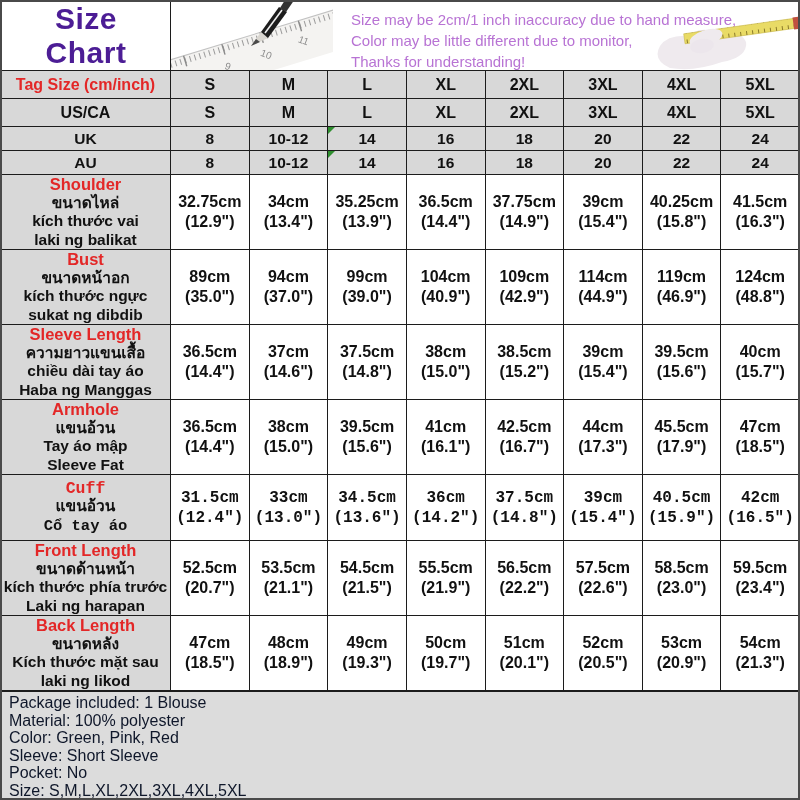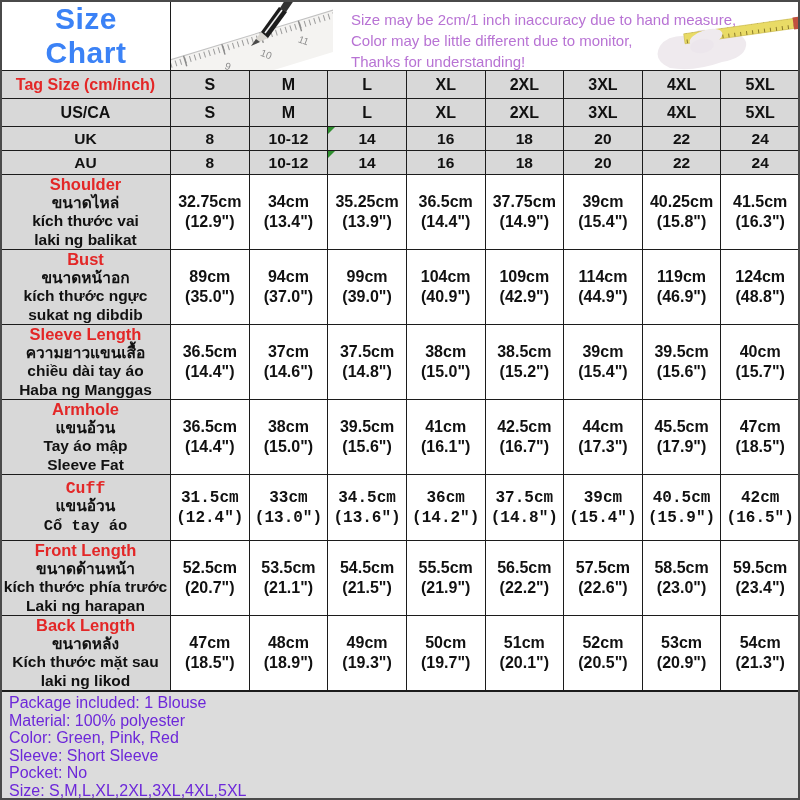--- a/index.html
+++ b/index.html
@@ -13,21 +13,21 @@
     border: 2px solid #4a4a4a;
     background: #fff;
     overflow: hidden;
   }
   
   .header { display: flex; height: 68px; background: #fff; position: relative; }
   .title-box {
     width: 169px; height: 100%;
     border-right: 1px solid #1c1c1c;
     display: flex; flex-direction: column; justify-content: center; align-items: center;
-    font-weight: bold; font-size: 30px; line-height: 1.12; color: #3b82f6; letter-spacing: 0.5px;
+    font-weight: bold; font-size: 30px; line-height: 1.12; color: #4c1d95; letter-spacing: 0.5px;
   }
   .ruler-box { width: 162px; height: 100%; overflow: hidden; }
   .notes {
     flex: 1; padding: 7px 0 0 18px;
     color: var(--purple, #b873d4);
     font-size: 15px; line-height: 21px; font-weight: 500;
   }
   .tape-box { position: absolute; right: 0; top: 0; width: 148px; height: 68px; overflow: hidden; }
   
   table {
@@ -57,21 +57,21 @@
   .vcell { font-size: 16px; line-height: 20px; }
   .xlmark::before {
     content: ""; position: absolute; left: 0; top: 0;
     border-style: solid; border-width: 7px 7px 0 0;
     border-color: var(--markgreen, #2f8f2f) transparent transparent transparent;
   }
   
   .footer {
     height: 108px; background: var(--footgray, #dcdcdc);
     padding: 2px 0 0 7px; border-top: 1px solid #1c1c1c;
-    color: #6d28d9; font-size: 16px; line-height: 17.5px; font-weight: 500;
+    color: #0f172a; font-size: 16px; line-height: 17.5px; font-weight: 500;
   }
 </style>
 </head>
 <body>
 
 <div class="frame">
 
   <div class="header">
     <div class="title-box">
       <div>Size</div>

